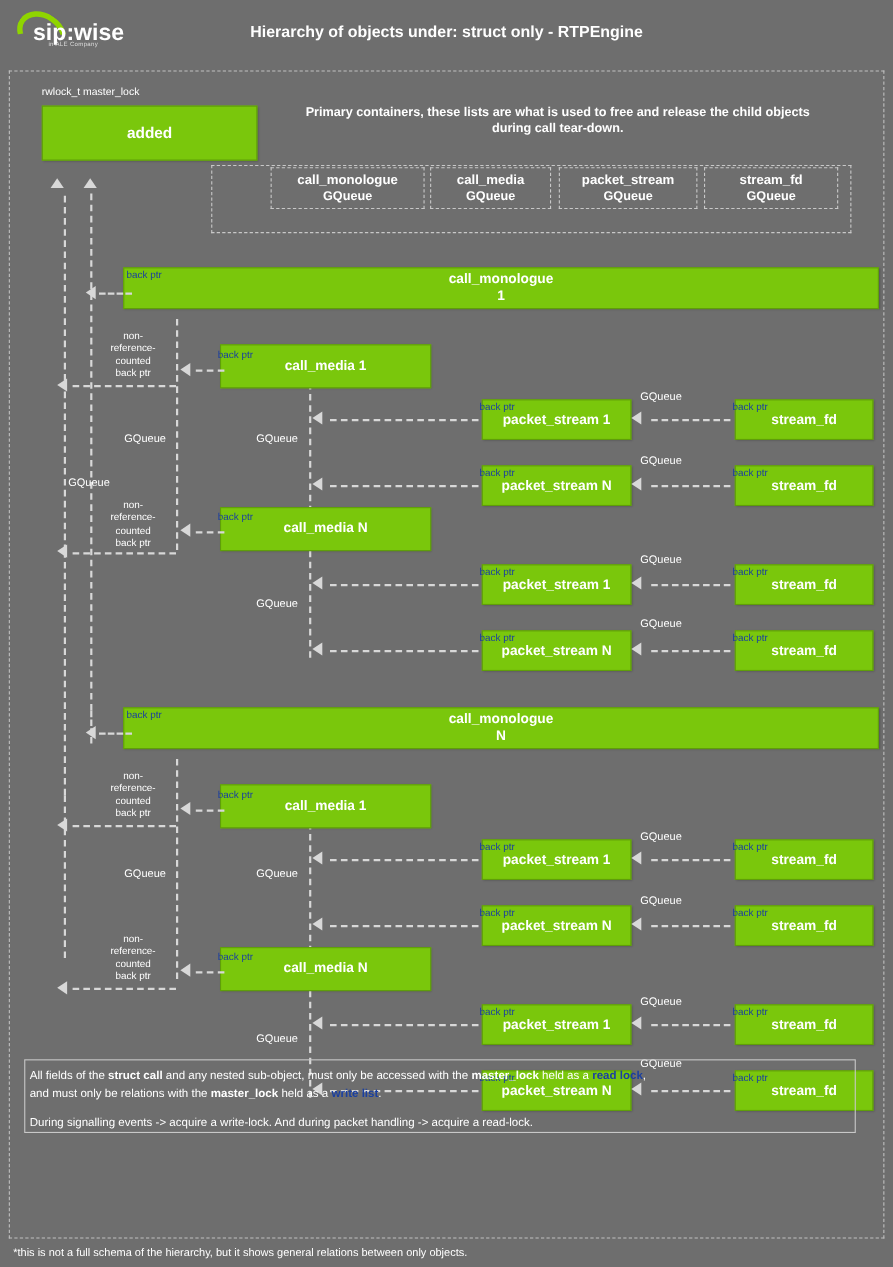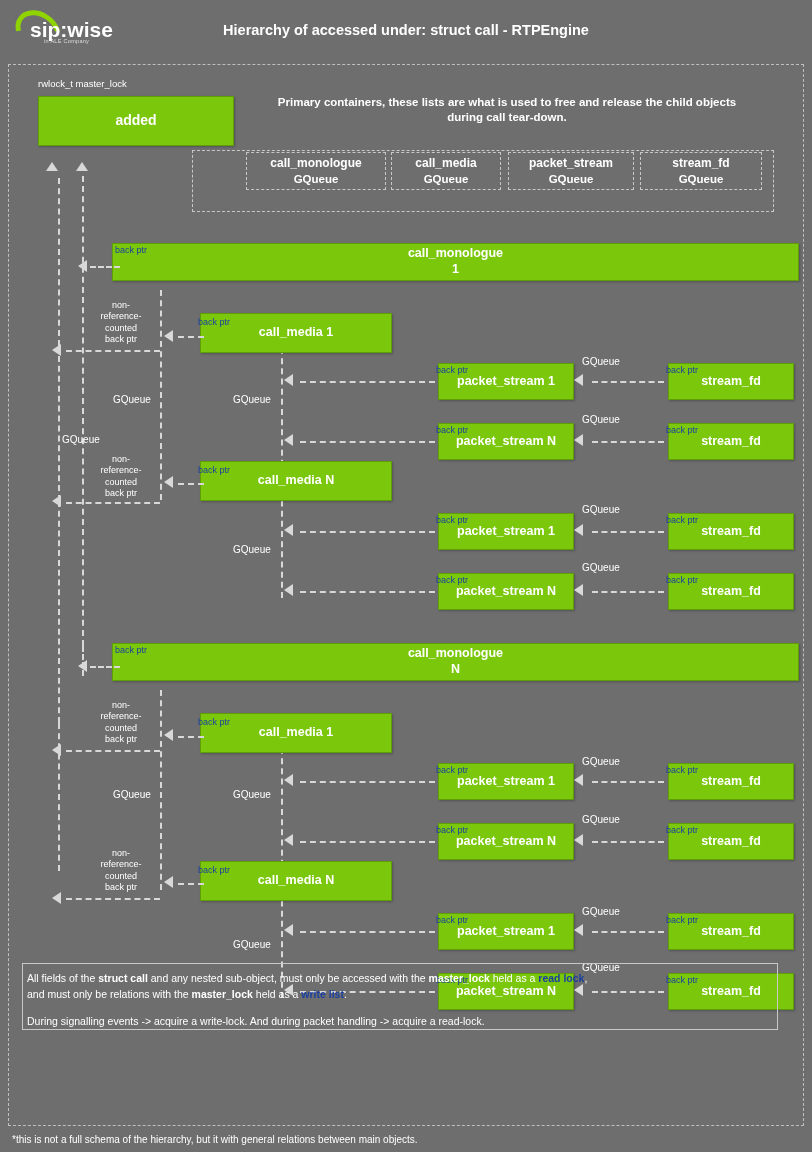--- a/index.html
+++ b/index.html
@@ -171,21 +171,21 @@
 <body>
 
 <div id="root">
 
   <div class="header">
     <div class="logo">
       <div class="logo-swoosh"></div>
       <div class="logo-text">sip:wise</div>
       <div class="logo-sub">in ALE Company</div>
     </div>
-    <div class="header-title">Hierarchy of accessed under: struct call - RTPEngine</div>
+    <div class="header-title">Hierarchy of objects under: struct only - RTPEngine</div>
   </div>
 
   <div class="frame"></div>
   <div class="lbl" style="left:38px; top:78px; font-size:9.5px;">rwlock_t master_lock</div>
 
   <div class="top-desc" style="left:262px; top:109px; width:490px;">during call tear-down.</div>
   <div class="top-desc" style="left:262px; top:94px; width:490px;">Primary containers, these lists are what is used to free and release the child objects</div>
 
   <div class="node big" style="left:38px; top:96px; width:196px; height:50px;">
     <span class="n-main">added</span>
@@ -436,15 +436,15 @@
   <div class="note-box">
     <div>
       <span>All fields of the </span><b>struct call</b><span> and any nested sub-object, must only be accessed with the </span><b>master_lock</b><span> held as a </span><span class="rl">read lock</span><span>,</span>
     </div>
     <div>
       <span>and must only be relations with the </span><b>master_lock</b><span> held as a </span><span class="rl">write list</span><span>.</span>
     </div>
     <div style="margin-top:10px;">During signalling events -&gt; acquire a write-lock. And during packet handling -&gt; acquire a read-lock.</div>
   </div>
 
-  <div class="footnote">*this is not a full schema of the hierarchy, but it with general relations between main objects.</div>
+  <div class="footnote">*this is not a full schema of the hierarchy, but it shows general relations between only objects.</div>
 
 </div>
 
 </body></html>

